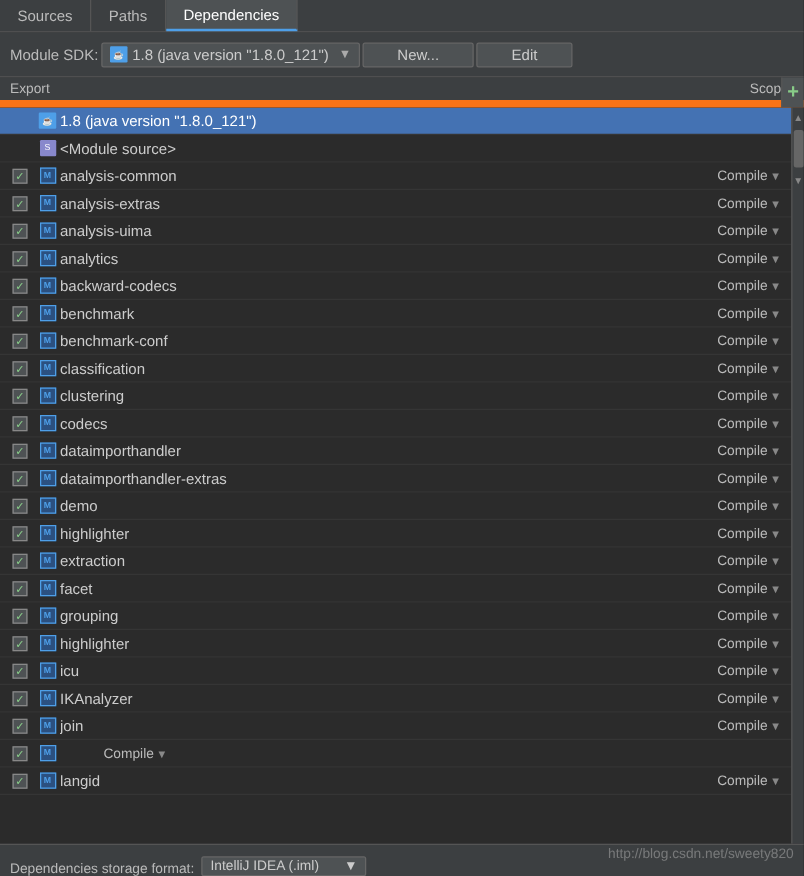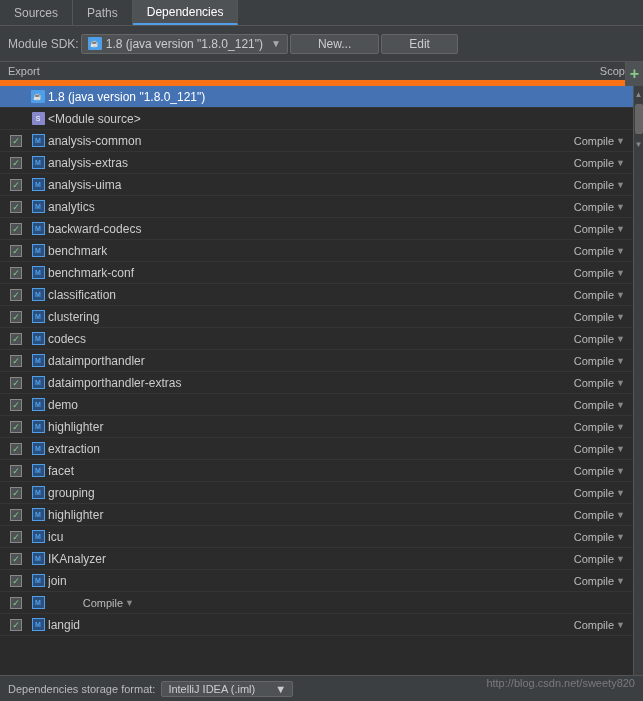--- a/index.html
+++ b/index.html
@@ -262,21 +262,21 @@
     
     .bottom-bar {
       position: absolute;
       bottom: 0;
       left: 0;
       right: 0;
       height: 26px;
       background: #3c3f41;
       border-top: 1px solid #555;
       display: flex;
-      align-items: center;
+      align-items: flex-end;
       padding: 0 8px;
       gap: 6px;
     }
     .bottom-label {
       font-size: 11px;
       color: #bbbbbb;
     }
     .bottom-dropdown {
       display: flex;
       align-items: center;

